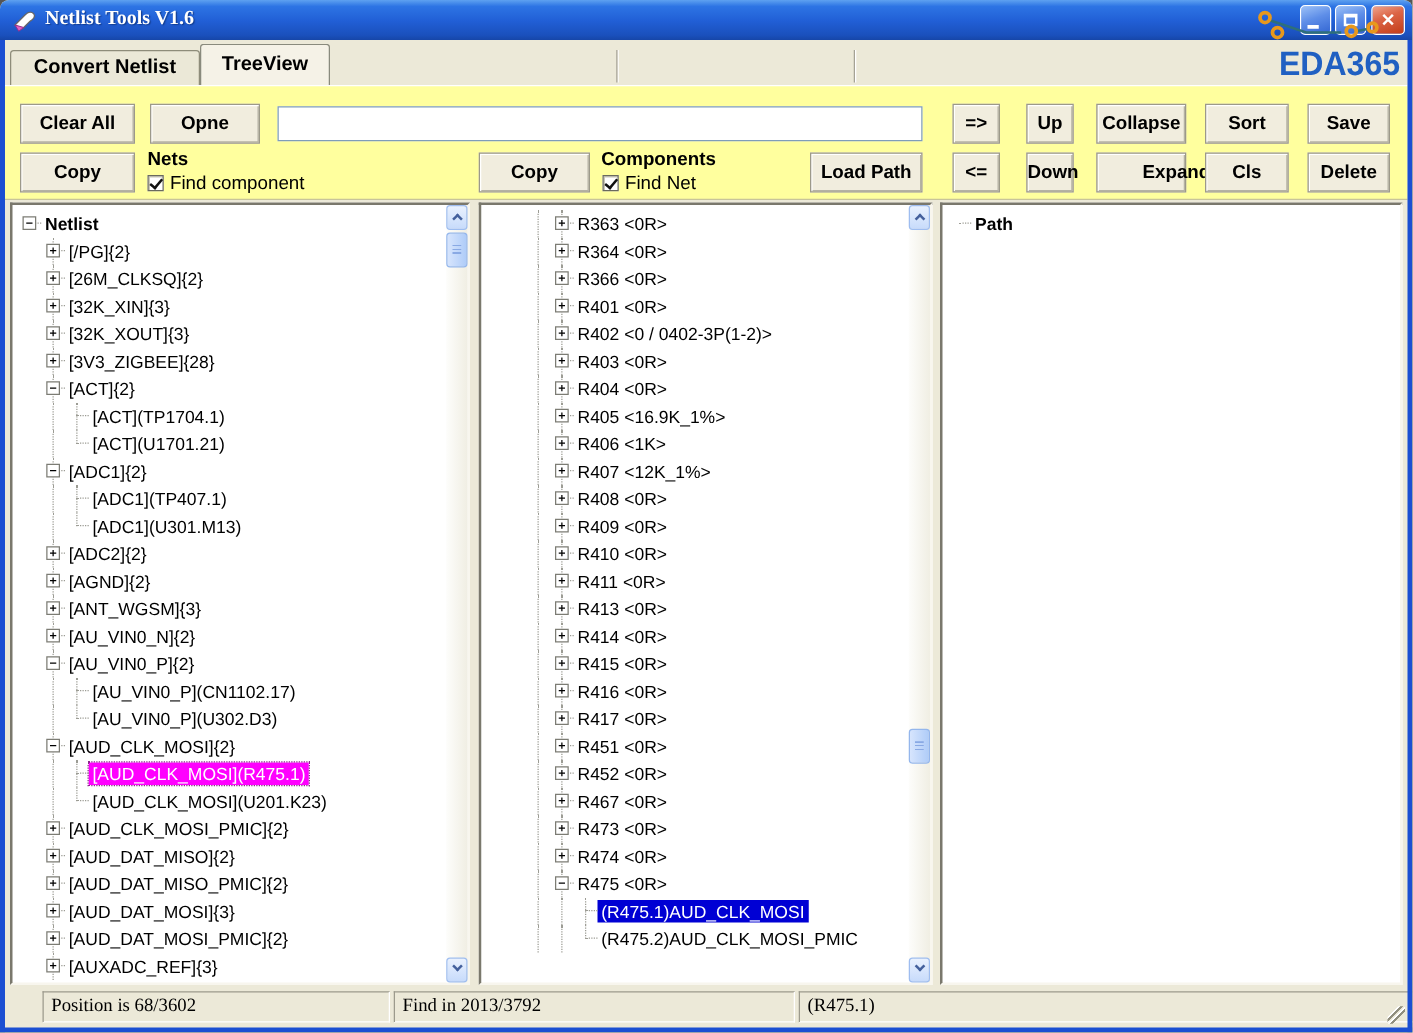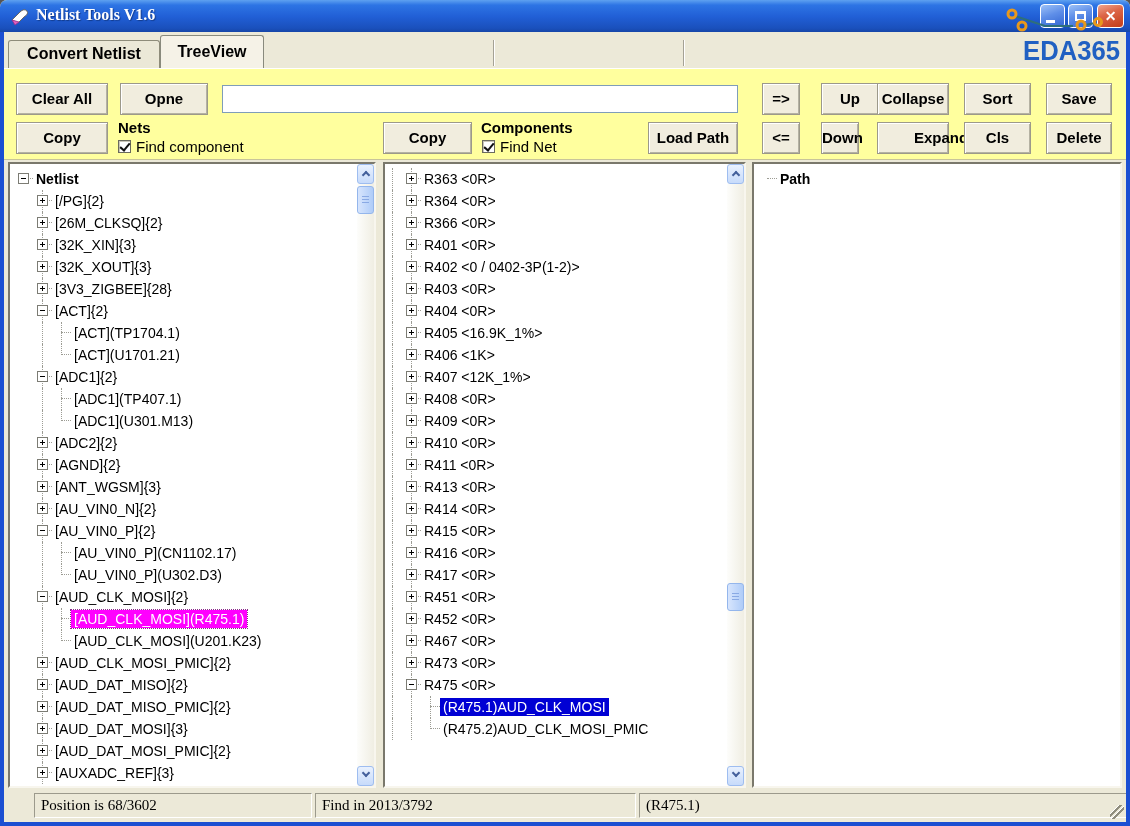--- a/index.html
+++ b/index.html
@@ -132,21 +132,21 @@
     <div class="tab-sep" style="left:679px;"></div>
     <div class="logo">EDA365</div>
   </div>
 
   <div class="toolbar">
 
     <div class="tbtn" style="left:12px;top:14px;width:92px;">Clear All</div>
     <div class="tbtn" style="left:116px;top:14px;width:88px;">Opne</div>
     <input class="tinput" style="left: 218px; top: 16px; width: 516px;" value="">
     <div class="tbtn" style="left:758px;top:14px;width:38px;">=&gt;</div>
-    <div class="tbtn" style="left:817px;top:14px;width:58px;">Up</div>
+    <div class="tbtn" style="left:817px;top:14px;width:38px;">Up</div>
     <div class="tbtn" style="left:873px;top:14px;width:72px;">Collapse</div>
     <div class="tbtn" style="left:960px;top:14px;width:67px;">Sort</div>
     <div class="tbtn" style="left:1042px;top:14px;width:66px;">Save</div>
 
     <div class="tbtn" style="left:12px;top:53px;width:92px;">Copy</div>
     <div class="grouplabel" style="left:114px;top:50px;">Nets</div>
     <div class="cbrow" style="left:114px;top:69px;">
       <span class="cb checked"></span>
       <span>Find component</span>
     </div>
@@ -339,21 +339,21 @@
         <div class="sb-btn sb-up">
             <i class="chev"></i>
           </div>
         <div class="sb-thumb" style="top:22px;height:28px;"></div>
         <div class="sb-btn sb-down">
             <i class="chev"></i>
           </div>
       </div>
     </div>
     <div class="panel" style="left:379px;width:363px;">
-      <div class="tree" style="right:17px;">
+      <div class="tree" style="right:17px;margin-left:38px;">
           <div class="tree-row">
             <span class="vline" style="left: 7px;"></span>
             <span class="vline" style="left: 26px;"></span>
             <span class="hstub" style="left: 26px;"></span>
             <span class="box plus" style="left: 21px;"></span>
             <span class="tlabel" style="left: 36px;">R363 &lt;0R&gt;</span>
           </div>
           <div class="tree-row">
             <span class="vline" style="left: 7px;"></span>
             <span class="vline" style="left: 26px;"></span>
@@ -500,20 +500,27 @@
             <span class="hstub" style="left: 26px;"></span>
             <span class="box plus" style="left: 21px;"></span>
             <span class="tlabel" style="left: 36px;">R467 &lt;0R&gt;</span>
           </div>
           <div class="tree-row">
             <span class="vline" style="left: 7px;"></span>
             <span class="vline" style="left: 26px;"></span>
             <span class="hstub" style="left: 26px;"></span>
             <span class="box plus" style="left: 21px;"></span>
             <span class="tlabel" style="left: 36px;">R473 &lt;0R&gt;</span>
+          </div>
+          <div class="tree-row">
+            <span class="vline" style="left: 7px;"></span>
+            <span class="vline" style="left: 26px;"></span>
+            <span class="hstub" style="left: 26px;"></span>
+            <span class="box plus" style="left: 21px;"></span>
+            <span class="tlabel" style="left: 36px;">R474 &lt;0R&gt;</span>
           </div>
           <div class="tree-row">
             <span class="vline" style="left: 7px;"></span>
             <span class="vline" style="left: 26px;"></span>
             <span class="hstub" style="left: 26px;"></span>
             <span class="box minus" style="left: 21px;"></span>
             <span class="tlabel" style="left: 36px;">R475 &lt;0R&gt;</span>
           </div>
           <div class="tree-row">
             <span class="vline" style="left: 7px;"></span>

